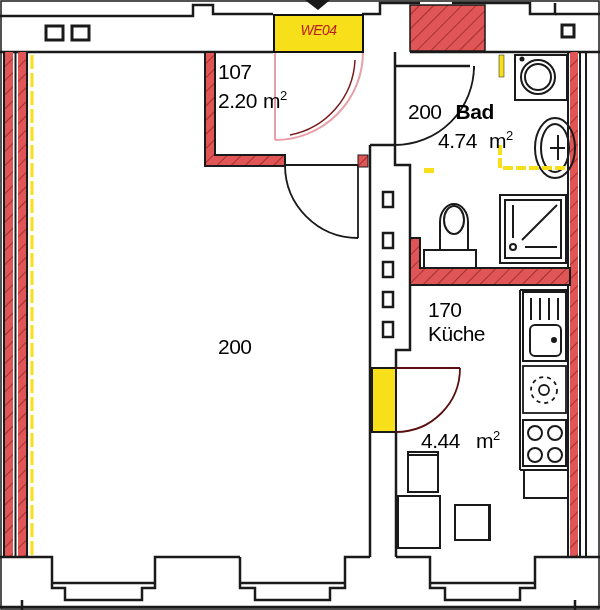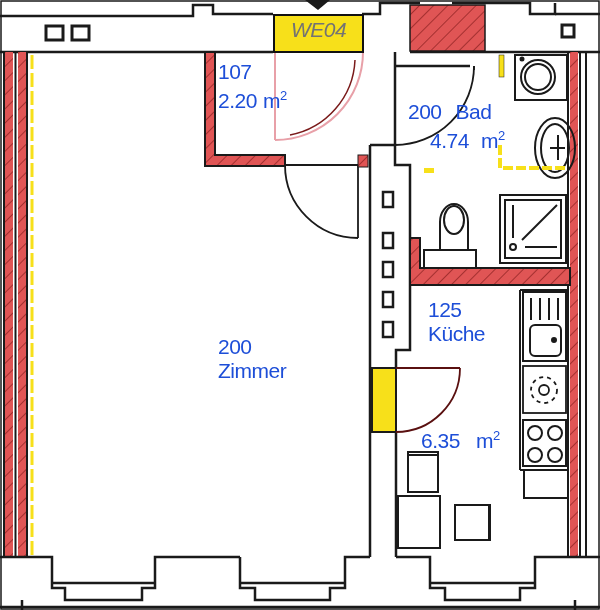--- a/index.html
+++ b/index.html
@@ -1,20 +1,20 @@
 <!DOCTYPE html>
 <html><head>
 <meta charset="utf-8">
 <style>
   html, body { margin: 0; padding: 0; background: #ffffff; }
   body { width: 600px; height: 610px; overflow: hidden; position: relative; font-family: "Liberation Sans", sans-serif; }
   svg { position: absolute; left: 0; top: 0; }
-  .label { position: absolute; color: #1d4ed8; font-family: "Liberation Sans", sans-serif; font-size: 21px; line-height: 24px; white-space: nowrap; letter-spacing: -0.5px; }
+  .label { position: absolute; color: #000000; font-family: "Liberation Sans", sans-serif; font-size: 21px; line-height: 24px; white-space: nowrap; letter-spacing: -0.5px; }
   .label sup { font-size: 13px; vertical-align: 8px; }
-  .unit-tag { position: absolute; background: #f7e01a; border: 2px solid #111; font-style: italic; font-size: 21px; line-height: 28px; text-align: center; color: #737373; letter-spacing: -0.5px; }
+  .unit-tag { position: absolute; background: #f7e01a; border: 2px solid #111; font-style: italic; font-size: 14px; line-height: 28px; text-align: center; color: #b91c1c; letter-spacing: -0.5px; }
 </style>
 </head>
 <body>
 
 <svg width="600" height="610" viewBox="0 0 600 610" xmlns="http://www.w3.org/2000/svg">
   <defs>
     <pattern id="hatch" patternUnits="userSpaceOnUse" width="10" height="10" patternTransform="rotate(45)">
       <rect width="10" height="10" fill="#e05555"></rect>
       <line x1="0" y1="0" x2="0" y2="10" stroke="#8a2020" stroke-width="1.4"></line>
     </pattern>
@@ -181,26 +181,25 @@
 </svg>
 
 <div class="unit-tag" style="left:273px; top:14px; width:87px; height:35px;">WE04</div>
 
 <div class="label" style="left:218px; top:60px;">
   <div>107</div>
   <div><span>2.20</span><span style="margin-left:6px;">m</span><sup>2</sup></div>
 </div>
 
 <div class="label" style="left:408px; top:100px;">
-  <div><span>200</span><span style="margin-left:14px;">Bad</span></div>
-  <div style="margin-left:22px;"><span>4.74</span><span style="margin-left:12px;">m</span><sup>2</sup></div>
+  <div><span>200</span><span style="margin-left:14px;font-weight:bold;">Bad</span></div>
+  <div style="margin-left:30px;"><span>4.74</span><span style="margin-left:12px;">m</span><sup>2</sup></div>
 </div>
 
 <div class="label" style="left:428px; top:298px;">
-  <div>125</div>
+  <div>170</div>
   <div>Küche</div>
 </div>
-<div class="label" style="left:421px; top:424px;"><span>6.35</span><span style="margin-left:16px;">m</span><sup>2</sup></div>
+<div class="label" style="left:421px; top:424px;"><span>4.44</span><span style="margin-left:16px;">m</span><sup>2</sup></div>
 
 <div class="label" style="left:218px; top:335px;">
   <div>200</div>
-  <div>Zimmer</div>
 </div>
 
 </body></html>

